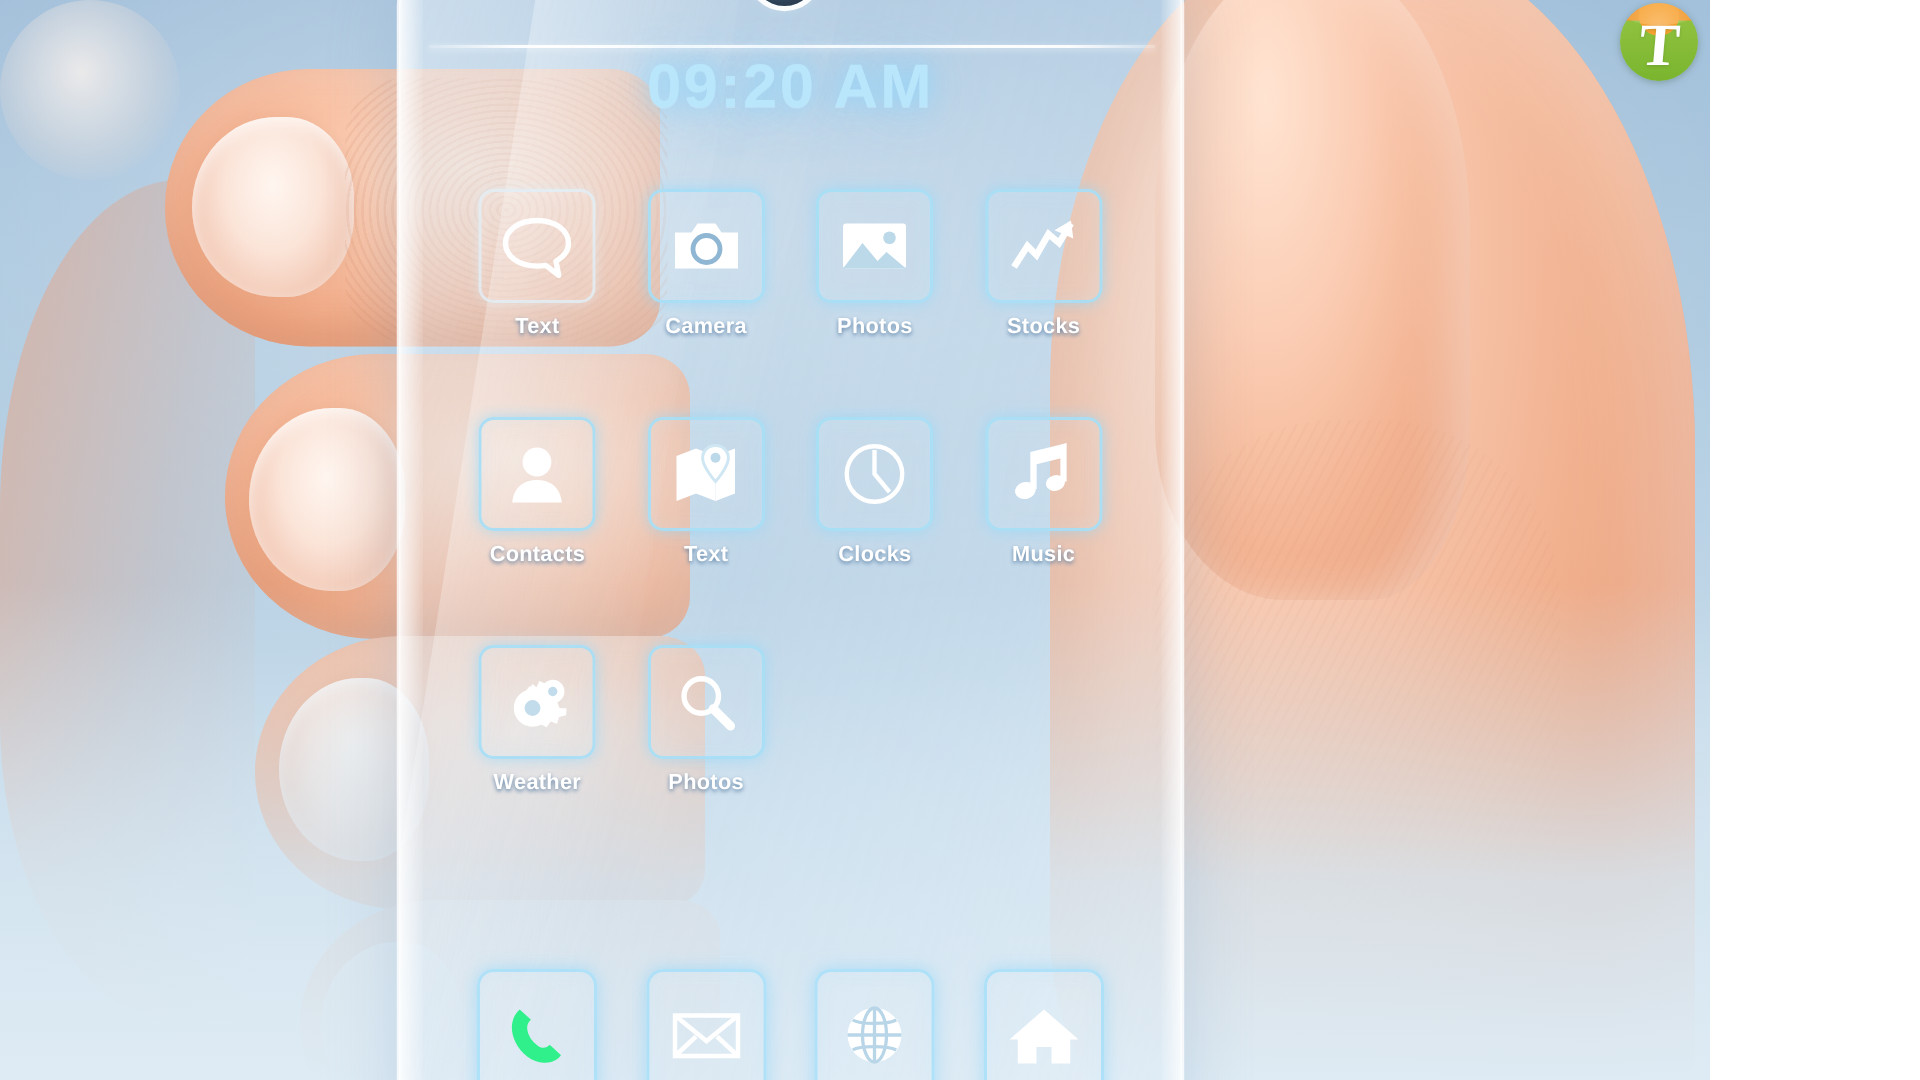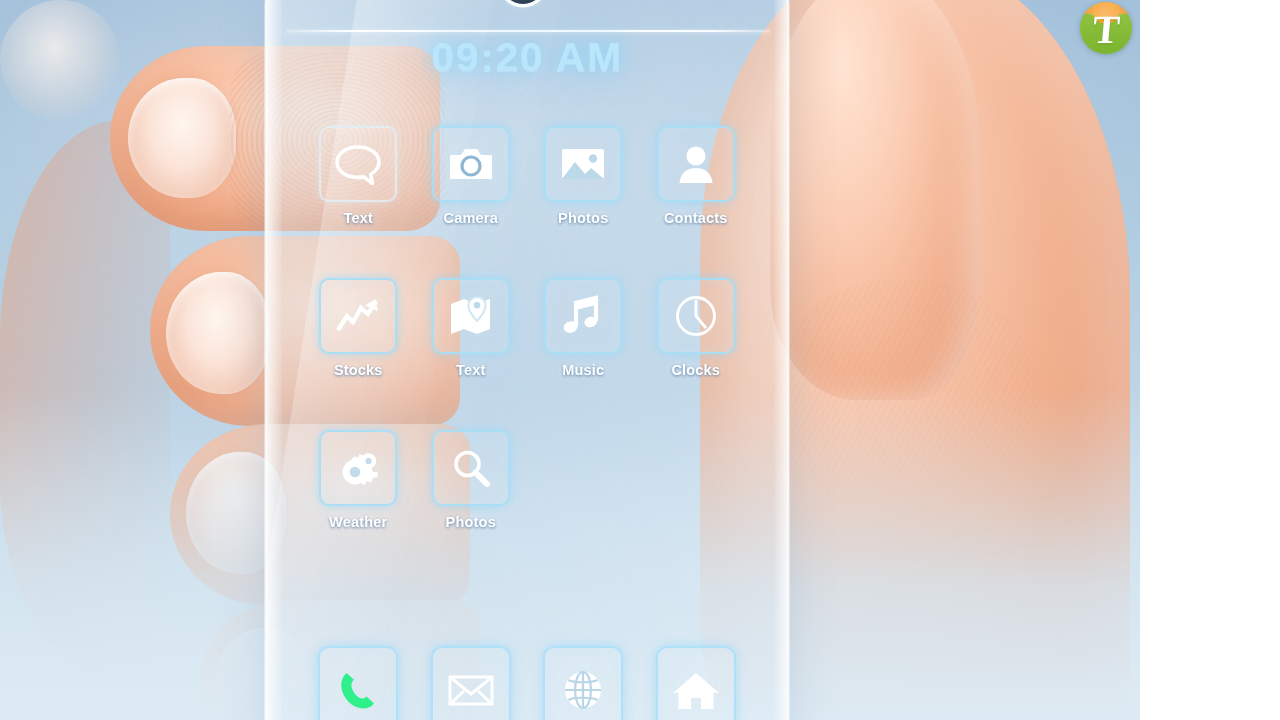--- a/index.html
+++ b/index.html
@@ -312,71 +312,71 @@
             <circle cx="37" cy="19.5" r="4.2" fill="#bcd9ea"></circle>
             <path d="M6 40 L19 23 L29 35 L35 29 L48 40 Z" fill="#bcd9ea"></path>
           </svg>
         </div>
         <div class="label">Photos</div>
       </div>
 
       <div class="app">
         <div class="tile">
           <svg class="glyph" viewBox="0 0 54 50">
+            <polyline points="7,39 16,25 22,31 30,17 37,23 45,10" fill="none" stroke="#ffffff" stroke-width="4.4" stroke-linejoin="miter" stroke-linecap="butt"></polyline>
+            <polygon points="45,8 46.5,20 34,14.5" fill="#ffffff"></polygon>
+          </svg>
+        </div>
+        <div class="label">Stocks</div>
+      </div>
+
+      <div class="app">
+        <div class="tile">
+          <svg class="glyph" viewBox="0 0 54 50">
             <circle cx="27" cy="17" r="9.6" fill="#ffffff"></circle>
             <path d="M10.5 44 C11.5 33.5 18.5 29 27 29 C35.5 29 42.5 33.5 43.5 44 Z" fill="#ffffff"></path>
           </svg>
         </div>
         <div class="label">Contacts</div>
-      </div>
-
-      <div class="app">
-        <div class="tile">
-          <svg class="glyph" viewBox="0 0 54 50">
-            <polyline points="7,39 16,25 22,31 30,17 37,23 45,10" fill="none" stroke="#ffffff" stroke-width="4.4" stroke-linejoin="miter" stroke-linecap="butt"></polyline>
-            <polygon points="45,8 46.5,20 34,14.5" fill="#ffffff"></polygon>
-          </svg>
-        </div>
-        <div class="label">Stocks</div>
       </div>
 
       <div class="app">
         <div class="tile">
           <svg class="glyph" viewBox="0 0 54 50">
             <path d="M7 13 L20 8 V38 L7 43 Z" fill="#ffffff"></path>
             <path d="M20 8 L33 13 V43 L20 38 Z" fill="#ffffff"></path>
             <path d="M33 13 L46 8 V38 L33 43 Z" fill="#ffffff"></path>
             <path d="M33 6 C28 6 24.4 9.7 24.4 14.4 C24.4 20.5 33 30 33 30 C33 30 41.6 20.5 41.6 14.4 C41.6 9.7 38 6 33 6 Z" fill="#ffffff" stroke="#cfe6f3" stroke-width="2"></path>
             <circle cx="33" cy="14.2" r="3.3" fill="#bcd9ea"></circle>
           </svg>
         </div>
         <div class="label">Text</div>
       </div>
 
 
       <div class="app">
         <div class="tile">
           <svg class="glyph" viewBox="0 0 54 50">
+            <circle cx="27" cy="25" r="18.5" fill="none" stroke="#ffffff" stroke-width="2.9"></circle>
+            <path d="M27 9 V25 L37 37" fill="none" stroke="#ffffff" stroke-width="2.9" stroke-linecap="butt"></path>
+          </svg>
+        </div>
+        <div class="label">Clocks</div>
+      </div>
+
+      <div class="app">
+        <div class="tile">
+          <svg class="glyph" viewBox="0 0 54 50">
             <path d="M20 35 V12 L40 7 V30" fill="none" stroke="#ffffff" stroke-width="4.2" stroke-linejoin="miter"></path>
             <path d="M20 12 L40 7 V14 L20 19 Z" fill="#ffffff"></path>
             <ellipse cx="14.6" cy="36" rx="7" ry="5.6" fill="#ffffff" transform="rotate(-14 14.6 36)"></ellipse>
             <ellipse cx="34.6" cy="31" rx="6.4" ry="5.2" fill="#ffffff" transform="rotate(-14 34.6 31)"></ellipse>
           </svg>
         </div>
         <div class="label">Music</div>
-      </div>
-
-      <div class="app">
-        <div class="tile">
-          <svg class="glyph" viewBox="0 0 54 50">
-            <circle cx="27" cy="25" r="18.5" fill="none" stroke="#ffffff" stroke-width="2.9"></circle>
-            <path d="M27 9 V25 L37 37" fill="none" stroke="#ffffff" stroke-width="2.9" stroke-linecap="butt"></path>
-          </svg>
-        </div>
-        <div class="label">Clocks</div>
       </div>
 
       <div class="app">
         <div class="tile">
           <svg class="glyph" viewBox="0 0 54 50">
             <g fill="#ffffff">
               <path d="M22 14.5 l4.6 .9 1.9 -4.4 4.3 1.8 -.4 4.7 4 2.6 3.7 -2.9 3 3.6 -2.8 3.8 1.7 4.4 4.7 .3 -.3 4.6 -4.6 1.1 -1.4 4.5 -4.4 -1.5 -2.6 3.9 -4.1 -2.2 .1 -4.7 -4.2 -2.2 -3.4 3.2 -3.3 -3.3 2.4 -4.1 -2 -4.2 -4.7 .1 Z"></path>
               <circle cx="24" cy="29" r="12.5"></circle>
               <path d="M24 13 l3.2 2.6 3.8 -1.6 1.5 3.9 4.1 .4 -.6 4.1 3.2 2.6 -2.8 3 1.2 3.9 -3.9 1.3 -1.5 3.9 -3.9 -1.3 -3.3 2.4 -2.4 -3.3 -4.1 .1 -.2 -4.1 -3.5 -2.1 2.3 -3.4 -1.1 -4 4 -.9 Z"></path>
             </g>

